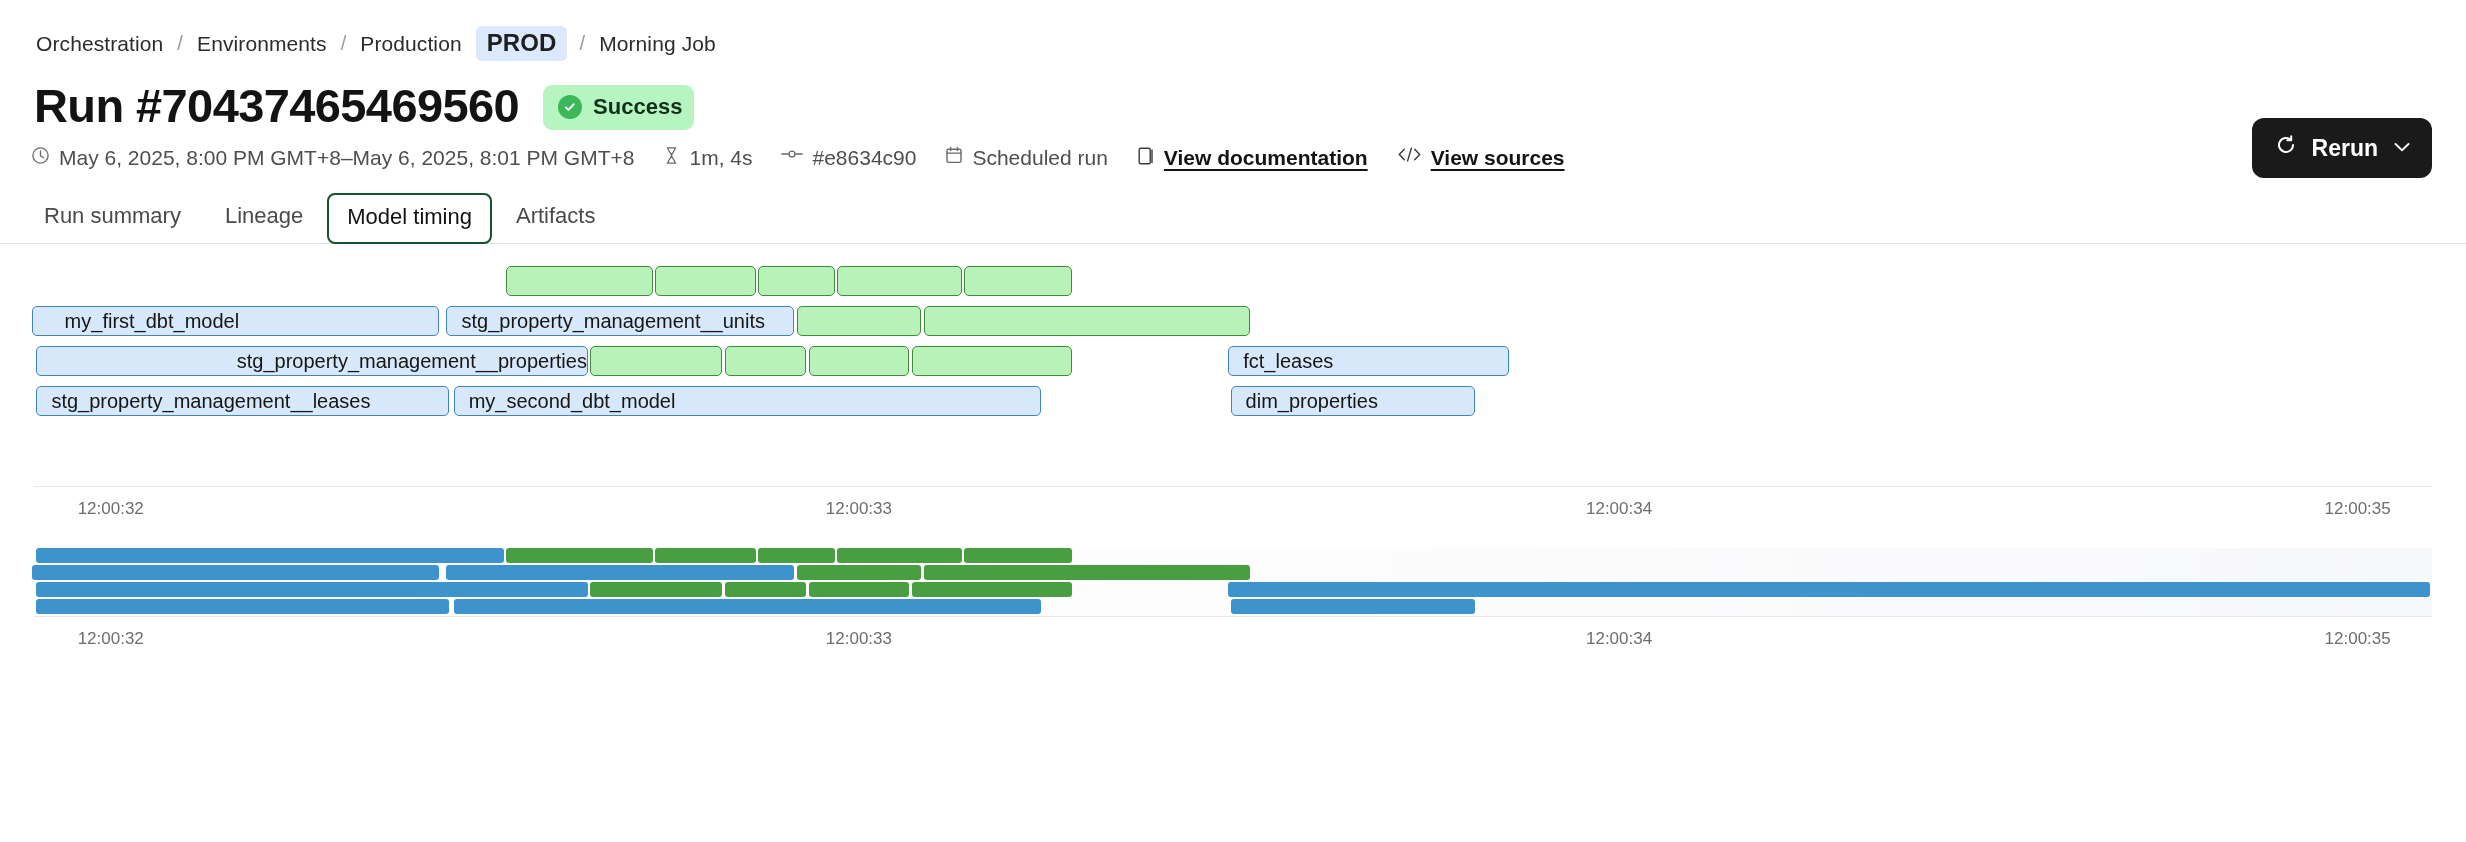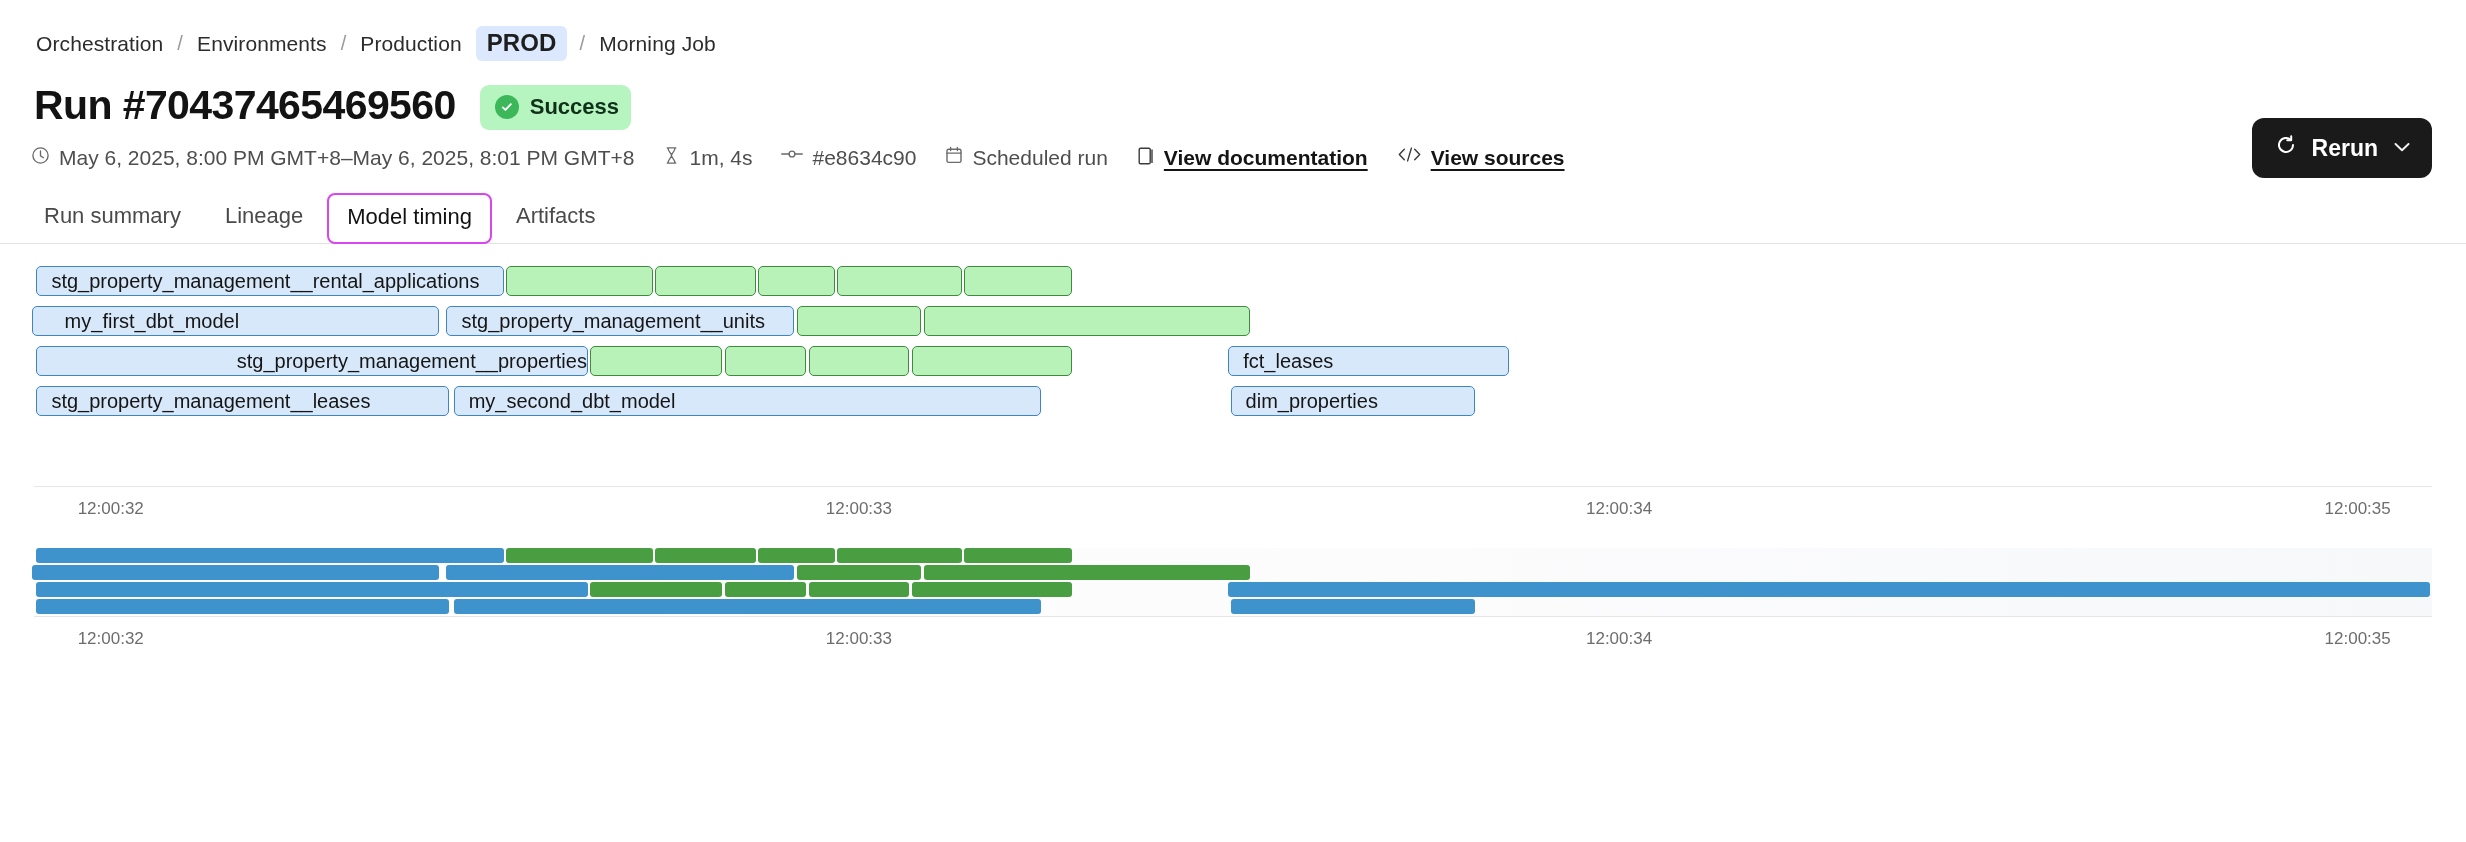--- a/index.html
+++ b/index.html
@@ -30,21 +30,21 @@
     margin-left: 12px;
   }
 
   
   .title-row {
     display: flex; align-items: center;
     padding: 20px 0 0 34px;
     gap: 24px;
   }
   .page-title {
-    font-size: 41px; font-weight: 700;
+    font-size: 47px; font-weight: 700;
     letter-spacing: -.6px; line-height: 1.05;
     color: #131313;
   }
   .status-badge {
     display: inline-flex; align-items: center; gap: 11px;
     background: #b6f5bf; color: #11301a;
     border-radius: 9px;
     padding: 9px 12px 10px 15px;
     font-size: 22px; font-weight: 600;
     margin-top: 4px;
@@ -96,21 +96,21 @@
   }
   .tab {
     font-size: 22px; color: #4a4a4a;
     padding: 11px 20px 14px 20px;
     border-radius: 7px;
     cursor: pointer;
     white-space: nowrap;
   }
   .tab.active {
     color: #111; font-weight: 500;
-    border: 2px solid #d946ef;
+    border: 2px solid #14532d;
     border-radius: 8px;
     padding: 9px 18px 12px 18px;
     margin-bottom: -1px;
     background: #fff;
   }
 
   
   .gantt-wrap { position: relative; padding-top: 22px; }
   .gantt {
     position: relative;
@@ -264,23 +264,20 @@
 <div class="tabs">
   <div class="tab">Run summary</div>
   <div class="tab">Lineage</div>
   <div class="tab active">Model timing</div>
   <div class="tab">Artifacts</div>
 </div>
 
 <div class="gantt-wrap">
   <div class="gantt" id="gantt">
       <div class="grow" style="top: 0px;">
-        <div class="bar blue" style="left: 0.1%; width: 19.5%;">
-          <span>stg_property_management__rental_applications</span>
-        </div>
         <div class="bar green" style="left: 19.7%; width: 6.1%;"></div>
         <div class="bar green" style="left: 25.9%; width: 4.2%;"></div>
         <div class="bar green" style="left: 30.2%; width: 3.2%;"></div>
         <div class="bar green" style="left: 33.5%; width: 5.2%;"></div>
         <div class="bar green" style="left: 38.8%; width: 4.5%;"></div>
       </div>
       <div class="grow" style="top: 40px;">
         <div class="bar blue" style="left: -0.1%; width: 17%; padding-left: 32px;">
           <span>my_first_dbt_model</span>
         </div>

